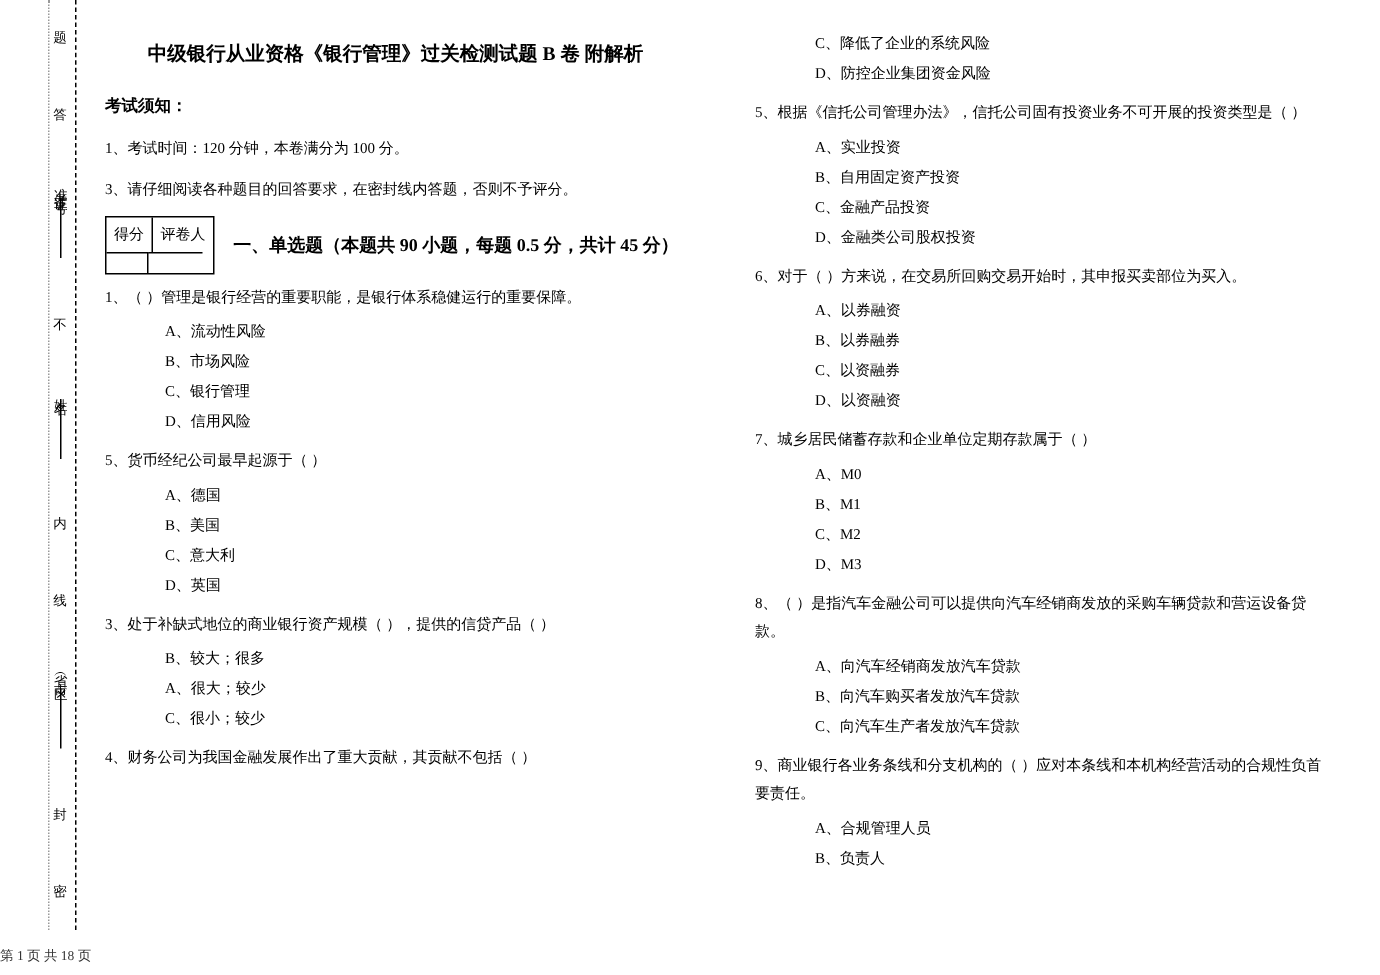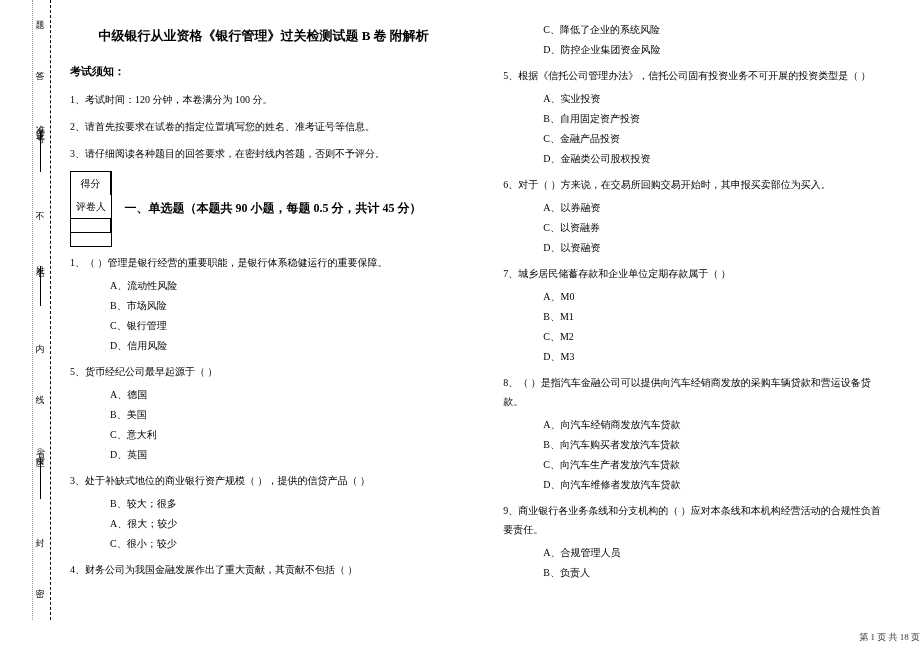--- a/index.html
+++ b/index.html
@@ -88,21 +88,21 @@
       font-size: 10px;
       margin-bottom: 8px;
     }
     .score-table {
       display: inline-block;
       border: 1px solid #000;
       font-size: 10px;
       margin-right: 10px;
       vertical-align: middle;
     }
-    .score-row { display:flex;flex-direction:column; }
+    .score-row { display:flex; }
     .score-cell {
       border-right: 1px solid #000;
       padding: 2px 5px;
       min-width: 28px;
       text-align: center;
     }
     .score-cell:last-child { border-right:none; min-width:36px; }
     .score-row.body .score-cell { border-top:1px solid #000; height:14px; }
     .section-head {
       font-size: 12px;
@@ -118,21 +118,21 @@
       padding-left: 40px;
     }
     .option {
       font-size: 10px;
       line-height: 2.0;
     }
     .footer {
       position: absolute;
       bottom: 6px;
       width: 100%;
-      text-align: right;
+      text-align: left;
       font-size: 9px;
       color: #333;
     }
   </style>
 </head>
 <body>
 
 <div class="vline dotted"></div>
 <div class="vline one"></div>
 
@@ -158,21 +158,20 @@
   <span class="side-char">密</span>
 </div>
 
 <div class="page-wrap">
   <div class="columns">
 
     <div class="col left">
       <h1 class="title">中级银行从业资格《银行管理》过关检测试题 B 卷  附解析</h1>
       <div class="notice-head">考试须知：</div>
       <div class="notice-item">1、考试时间：120 分钟，本卷满分为 100 分。</div>
-      <div class="notice-item">2、请首先按要求在试卷的指定位置填写您的姓名、准考证号等信息。</div>
       <div class="notice-item">3、请仔细阅读各种题目的回答要求，在密封线内答题，否则不予评分。</div>
 
       <div style="margin:6px 0 6px 0;">
         <div class="score-table">
           <div class="score-row">
             <div class="score-cell">得分</div>
             <div class="score-cell">评卷人</div>
           </div>
           <div class="score-row body">
             <div class="score-cell"></div>
@@ -218,38 +217,38 @@
       <div class="options">
         <div class="option">A、实业投资</div>
         <div class="option">B、自用固定资产投资</div>
         <div class="option">C、金融产品投资</div>
         <div class="option">D、金融类公司股权投资</div>
       </div>
 
       <div class="question">6、对于（      ）方来说，在交易所回购交易开始时，其申报买卖部位为买入。</div>
       <div class="options">
         <div class="option">A、以券融资</div>
+        <div class="option">B、以券融券</div>
         <div class="option">C、以资融券</div>
         <div class="option">D、以资融资</div>
       </div>
 
       <div class="question">7、城乡居民储蓄存款和企业单位定期存款属于（    ）</div>
       <div class="options">
         <div class="option">A、M0</div>
         <div class="option">B、M1</div>
         <div class="option">C、M2</div>
         <div class="option">D、M3</div>
       </div>
 
       <div class="question">8、（    ）是指汽车金融公司可以提供向汽车经销商发放的采购车辆贷款和营运设备贷款。</div>
       <div class="options">
         <div class="option">A、向汽车经销商发放汽车贷款</div>
         <div class="option">B、向汽车购买者发放汽车贷款</div>
         <div class="option">C、向汽车生产者发放汽车贷款</div>
-        <div class="option">D、向汽车维修者发放汽车贷款</div>
       </div>
 
       <div class="question">9、商业银行各业务条线和分支机构的（    ）应对本条线和本机构经营活动的合规性负首要责任。</div>
       <div class="options">
         <div class="option">A、合规管理人员</div>
         <div class="option">B、负责人</div>
       </div>
     </div>
   </div>
 </div>

